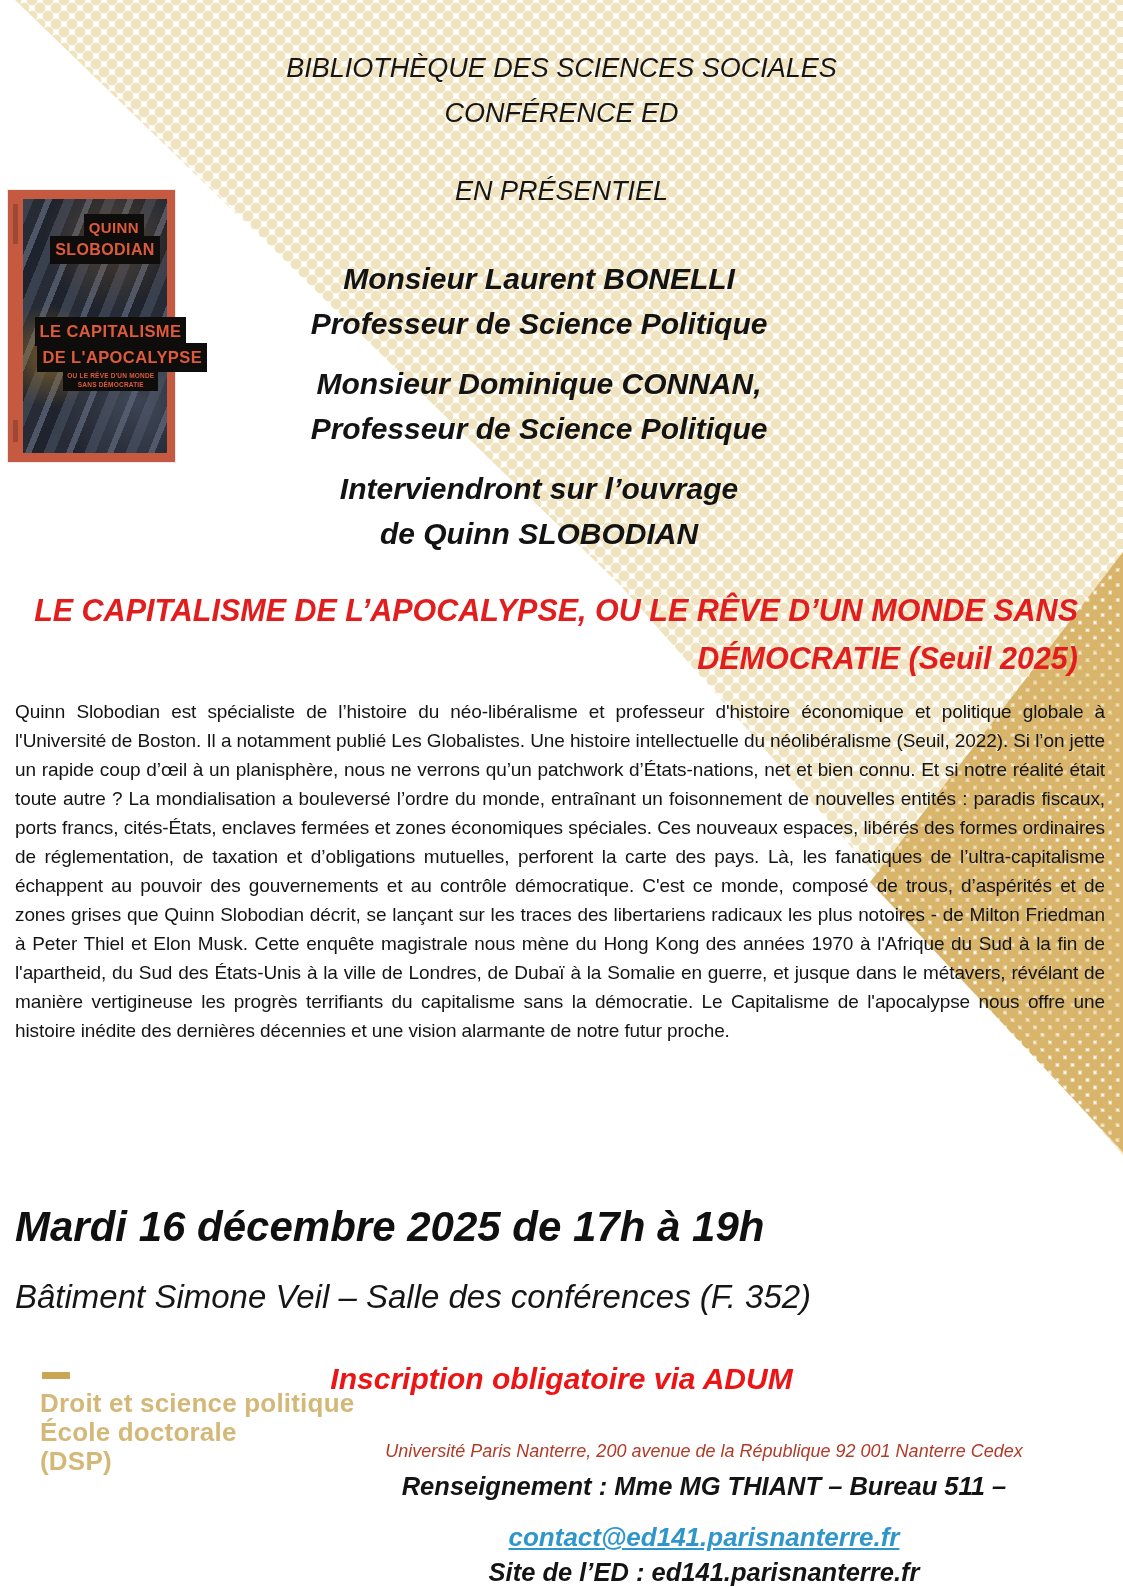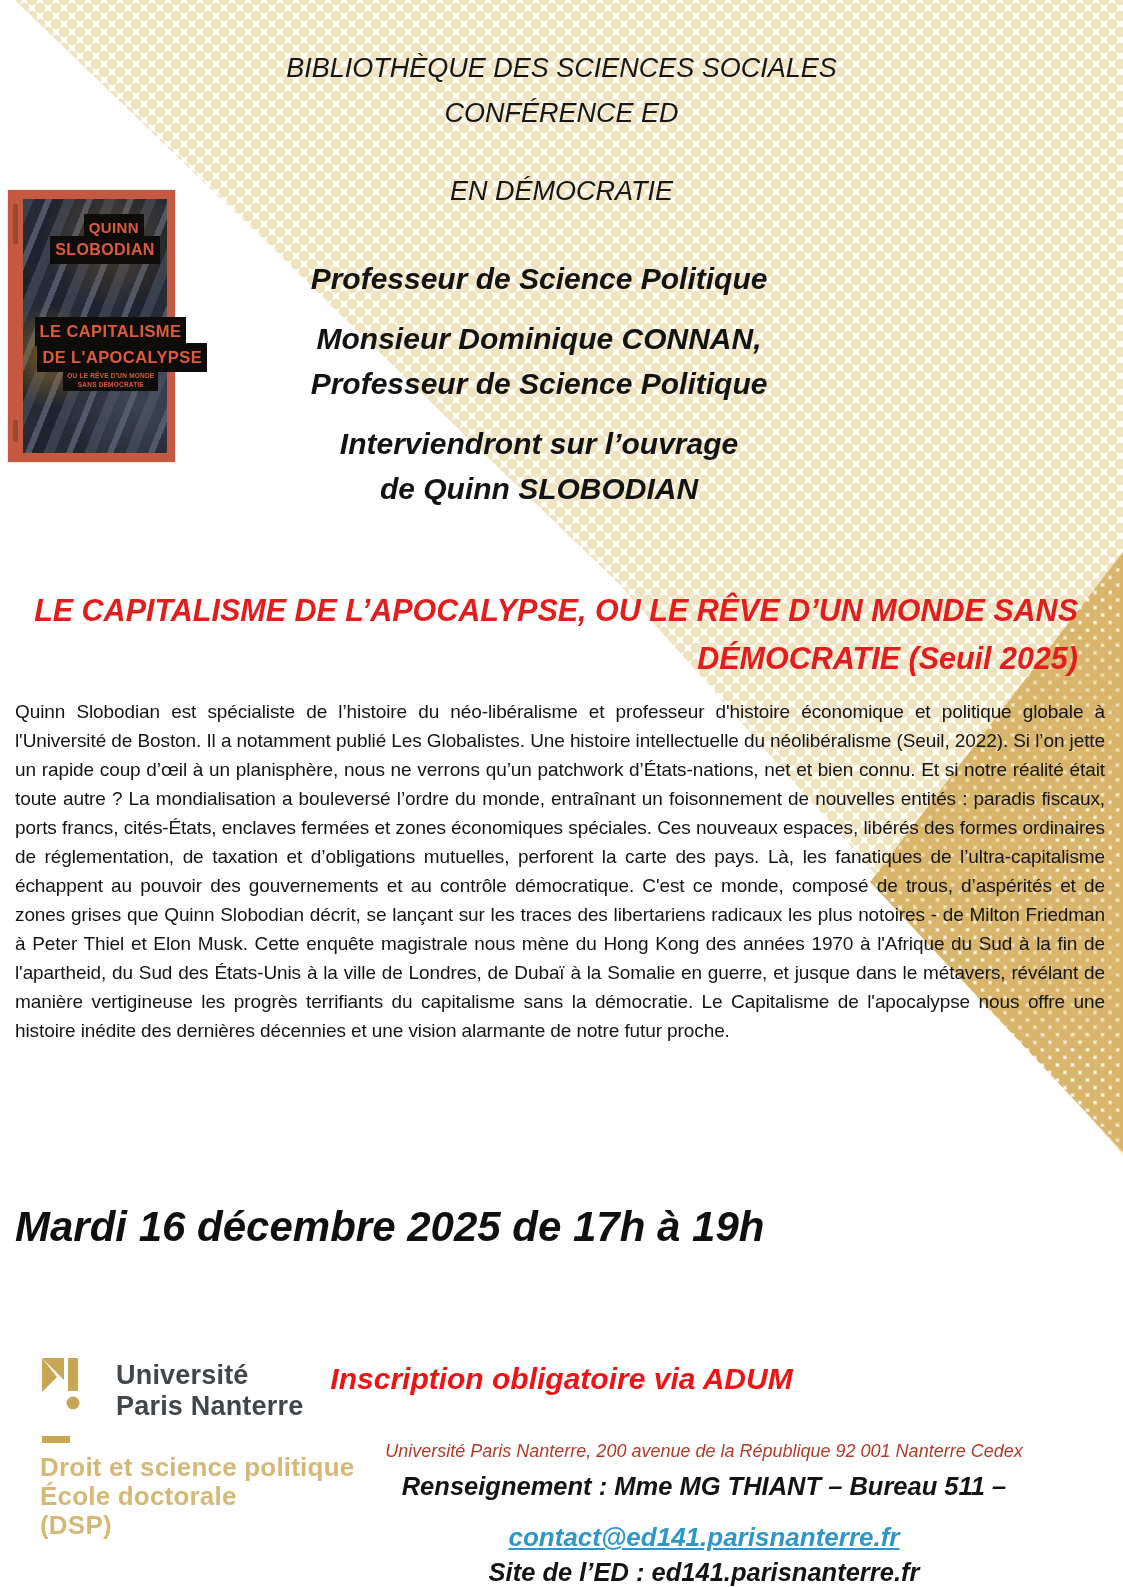--- a/index.html
+++ b/index.html
@@ -126,68 +126,56 @@
 <div class="page">
 
   <div class="dots dots-light"></div>
   <div class="dots dots-dense"></div>
 
   <div class="header">
     <div>BIBLIOTHÈQUE DES SCIENCES SOCIALES</div>
     <div>CONFÉRENCE ED</div>
   </div>
 
-  <div class="presentiel">EN DÉMOCRATIE</div>
+  <div class="presentiel">EN PRÉSENTIEL</div>
 
   <div class="book-cover">
     <div class="book-spine-mark" style="top:14px;height:40px;"></div>
     <div class="book-spine-mark" style="bottom:20px;height:22px;"></div>
     <div class="book-photo">
       <span class="bc-box bc-author1">QUINN</span>
       <span class="bc-box bc-author2">SLOBODIAN</span>
       <span class="bc-box bc-title1">LE CAPITALISME</span>
       <span class="bc-box bc-title2">DE L'APOCALYPSE</span>
       <span class="bc-box bc-sub"><span>OU LE RÊVE D'UN MONDE</span><br><span>SANS DÉMOCRATIE</span></span>
     </div>
   </div>
 
   <div class="speakers">
+    <div>Monsieur Laurent BONELLI</div>
     <div>Professeur de Science Politique</div>
     <div class="sp-gap"></div>
     <div>Monsieur Dominique CONNAN,</div>
     <div>Professeur de Science Politique</div>
     <div class="sp-gap"></div>
     <div>Interviendront sur l’ouvrage</div>
     <div>de Quinn SLOBODIAN</div>
   </div>
 
   <div class="book-title">
     <div>LE CAPITALISME DE L’APOCALYPSE, OU LE RÊVE D’UN MONDE SANS</div>
     <div>DÉMOCRATIE (Seuil 2025)</div>
   </div>
 
   <div class="abstract">Quinn Slobodian est spécialiste de l’histoire du néo-libéralisme et professeur d'histoire économique et politique globale à l'Université de Boston. Il a notamment publié Les Globalistes. Une histoire intellectuelle du néolibéralisme (Seuil, 2022). Si l’on jette un rapide coup d’œil à un planisphère, nous ne verrons qu’un patchwork d’États-nations, net et bien connu. Et si notre réalité était toute autre ? La mondialisation a bouleversé l’ordre du monde, entraînant un foisonnement de nouvelles entités : paradis fiscaux, ports francs, cités-États, enclaves fermées et zones économiques spéciales. Ces nouveaux espaces, libérés des formes ordinaires de réglementation, de taxation et d’obligations mutuelles, perforent la carte des pays. Là, les fanatiques de l’ultra-capitalisme échappent au pouvoir des gouvernements et au contrôle démocratique. C'est ce monde, composé de trous, d’aspérités et de zones grises que Quinn Slobodian décrit, se lançant sur les traces des libertariens radicaux les plus notoires - de Milton Friedman à Peter Thiel et Elon Musk. Cette enquête magistrale nous mène du Hong Kong des années 1970 à l'Afrique du Sud à la fin de l'apartheid, du Sud des États-Unis à la ville de Londres, de Dubaï à la Somalie en guerre, et jusque dans le métavers, révélant de manière vertigineuse les progrès terrifiants du capitalisme sans la démocratie. Le Capitalisme de l'apocalypse nous offre une histoire inédite des dernières décennies et une vision alarmante de notre futur proche.</div>
 
   <div class="event-date">Mardi 16 décembre 2025 de 17h à 19h</div>
+  <div class="event-place">Bâtiment Simone Veil – Salle des conférences (F. 352)</div>
 
   <div class="logo">
-    <div class="logo-row">
-      <svg class="logo-mark" viewBox="0 0 64 56">
-        <g fill="#c9a653">
-          <polygon points="2,0 24,22 24,0"></polygon>
-          <polygon points="2,0 2,34 17,19"></polygon>
-          <rect x="28" y="0" width="10" height="33"></rect>
-          <circle cx="33" cy="45" r="6.5"></circle>
-        </g>
-      </svg>
-      <div class="logo-uni">
-        <div>Université</div>
-        <div>Paris Nanterre</div>
-      </div>
-    </div>
     <div class="logo-dash"></div>
     <div class="logo-school">
       <div>Droit et science politique</div>
       <div>École doctorale</div>
       <div>(DSP)</div>
     </div>
   </div>
 
   <div class="cta">Inscription obligatoire via ADUM</div>
 

